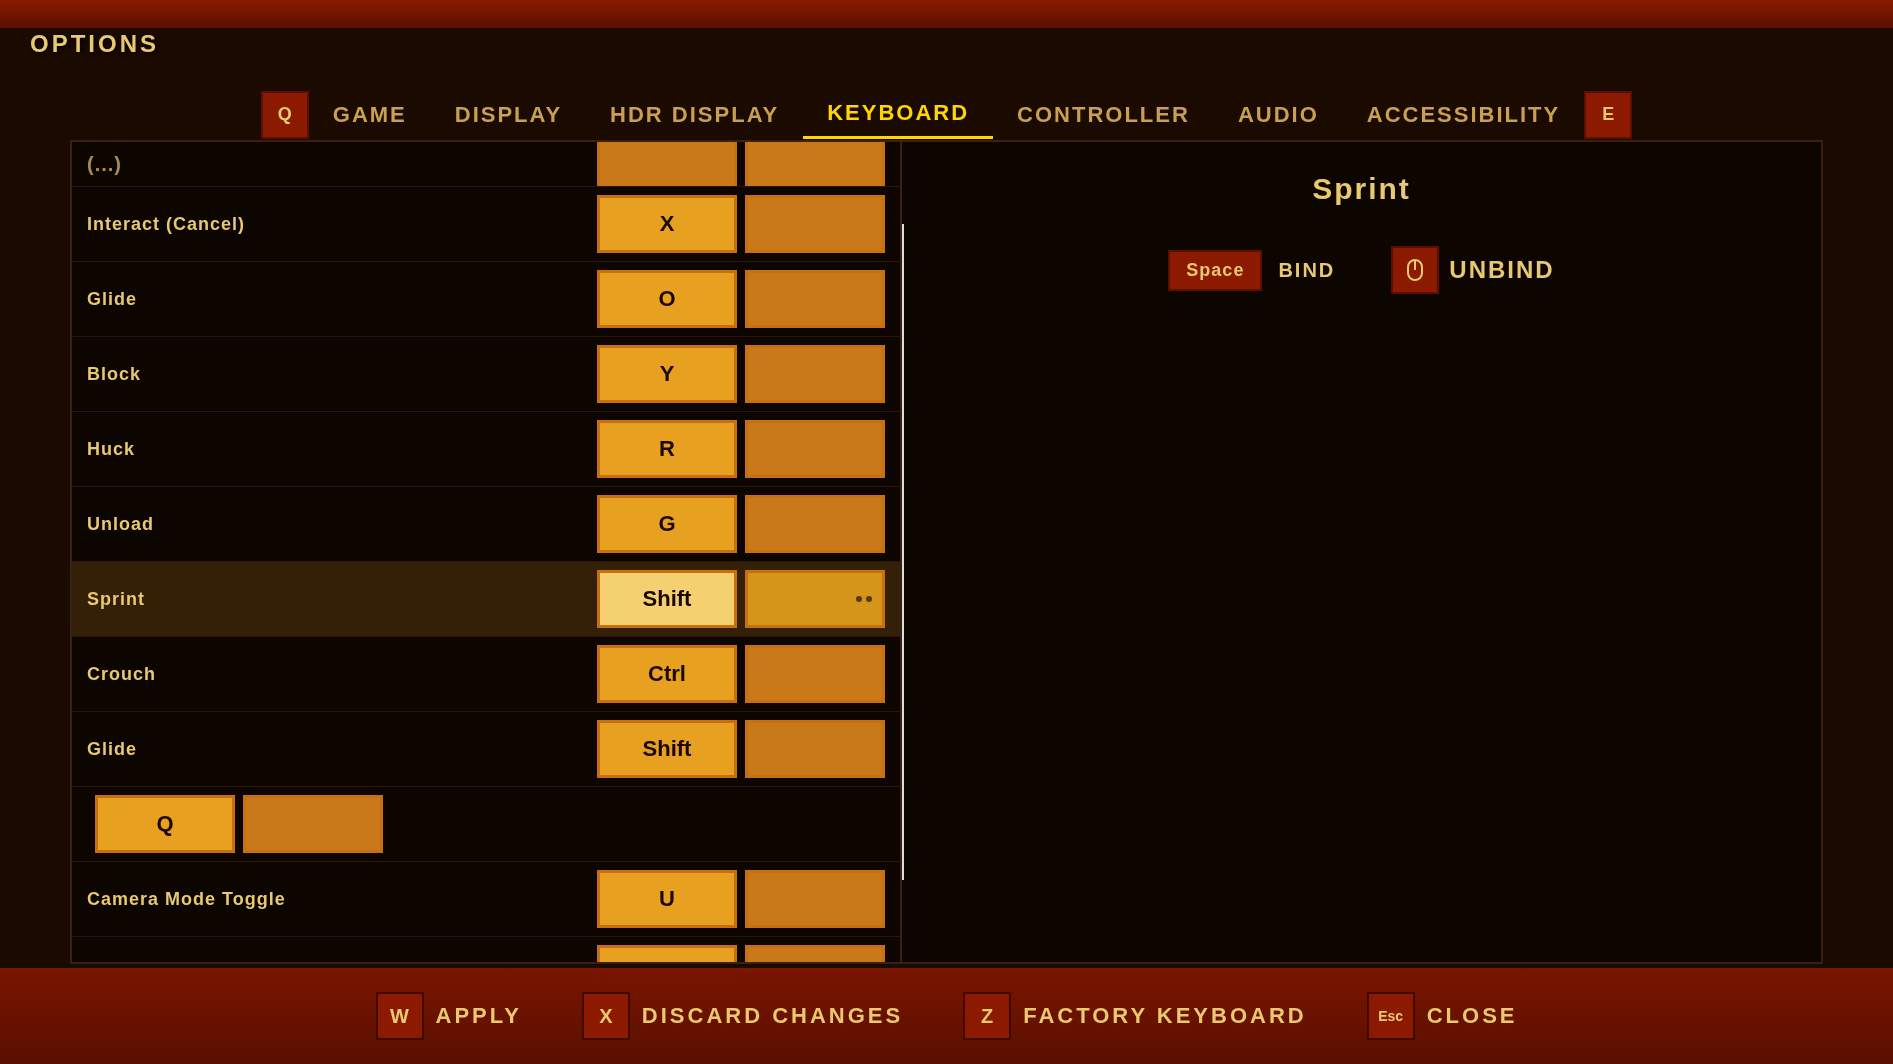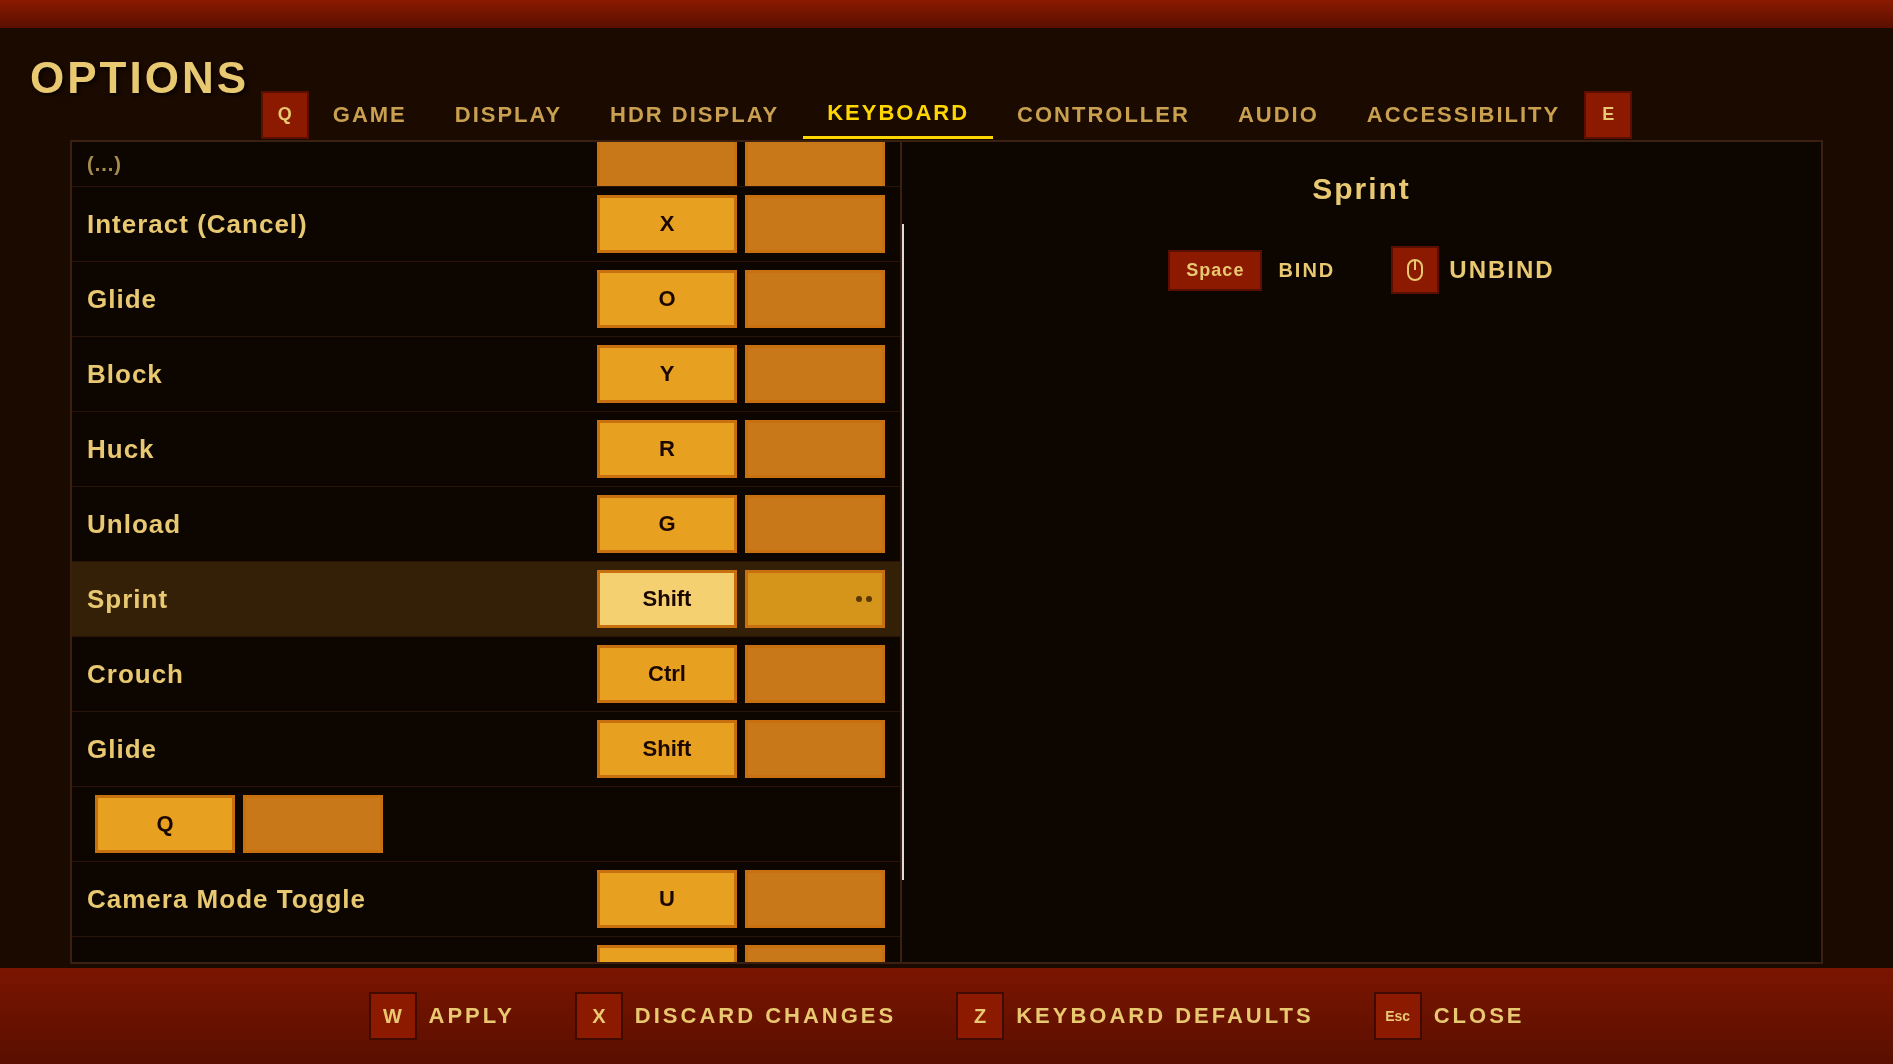--- a/index.html
+++ b/index.html
@@ -21,25 +21,24 @@
       top: 0;
       left: 0;
     }
 
     
     .options-title {
       position: absolute;
       top: 30px;
       left: 30px;
       color: #e8c870;
-      font-size: 44px;
+      font-size: 24px;
       font-weight: bold;
       letter-spacing: 3px;
       text-shadow: 2px 2px 4px rgba(0,0,0,0.8);
-      margin-top: 23px;
     }
 
     
     .nav-bar {
       position: absolute;
       top: 80px;
       left: 0;
       right: 0;
       display: flex;
       align-items: center;
@@ -107,21 +106,21 @@
       padding: 0 15px;
     }
 
     .keybinding-row.selected {
       background: rgba(80, 50, 10, 0.6);
     }
 
     .action-name {
       flex: 1;
       color: #e8c870;
-      font-size: 26px;
+      font-size: 18px;
       font-weight: bold;
       letter-spacing: 1px;
     }
 
     .key-slot {
       width: 140px;
       height: 58px;
       background: #e8a020;
       border: 3px solid #c87010;
       display: flex;
@@ -442,19 +441,19 @@
   <div class="action-btn">
     <div class="action-btn-key">W</div>
     <span class="action-btn-label">APPLY</span>
   </div>
   <div class="action-btn">
     <div class="action-btn-key">X</div>
     <span class="action-btn-label">DISCARD CHANGES</span>
   </div>
   <div class="action-btn">
     <div class="action-btn-key">Z</div>
-    <span class="action-btn-label">KEYBOARD DEFAULTS</span>
+    <span class="action-btn-label">FACTORY KEYBOARD</span>
   </div>
   <div class="action-btn">
     <div class="action-btn-key" style="font-size:14px;text-align:right;">Esc</div>
     <span class="action-btn-label">CLOSE</span>
   </div>
 </div>
 
 </body></html>

